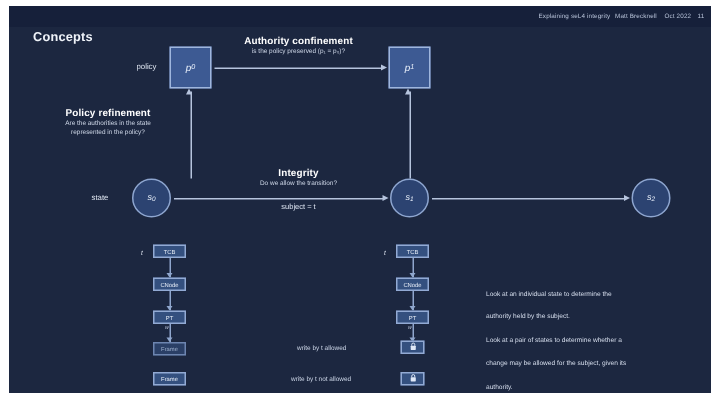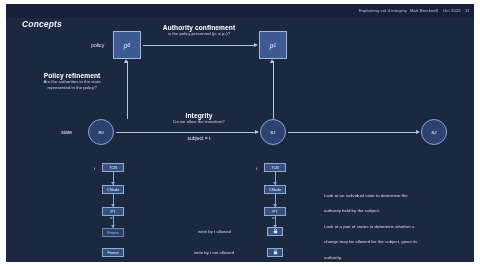--- a/index.html
+++ b/index.html
@@ -44,21 +44,20 @@
   #hdr-date   { left: 437px; }
   #hdr-page   { left: 459px; }
 
   #slide-title {
     position: absolute;
     left: 16px; top: 15px;
     font-size: 8.5px;
     font-weight: bold;
     color: #eef2f8;
     letter-spacing: .15px;
-    font-style: italic;
   }
 
   
   .row-label {
     position: absolute;
     font-size: 5.2px;
     color: #dde4ef;
     white-space: nowrap;
   }
   .blk {

